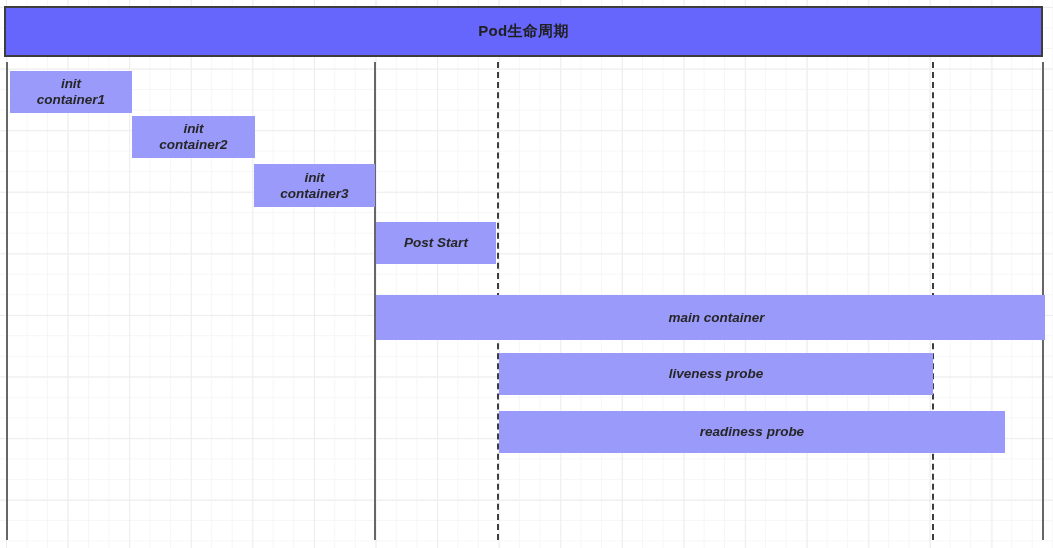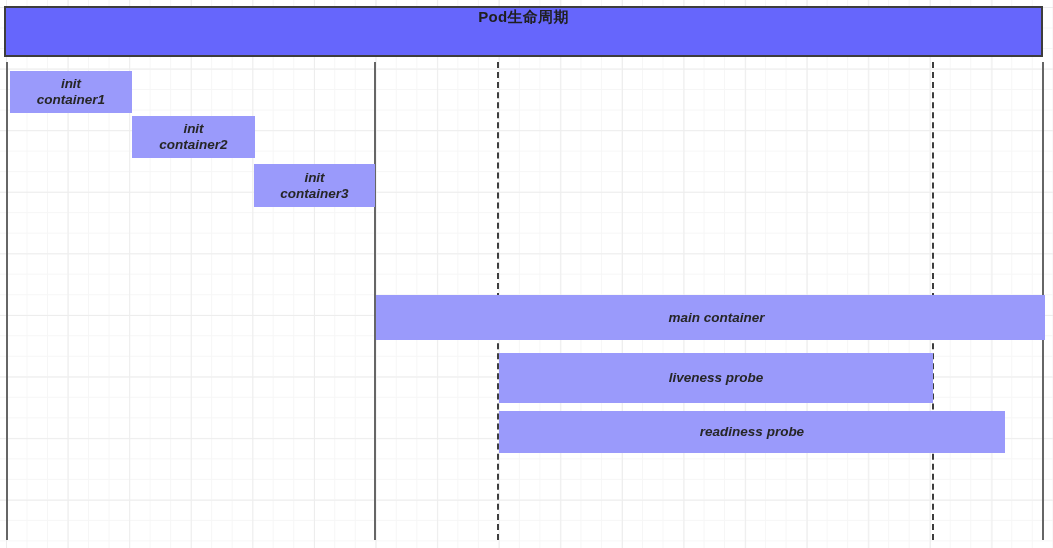--- a/index.html
+++ b/index.html
@@ -40,20 +40,21 @@
   .title-bar {
     position: absolute;
     left: 4px;
     top: 6px;
     width: 1039px;
     height: 51px;
     box-sizing: border-box;
     background: #6666fc;
     border: 2px solid #3d3d3d;
     display: flex;
+    align-items: center;
     justify-content: center;
     color: #1f1f1f;
     font-size: 15px;
     font-weight: bold;
     letter-spacing: 0.3px;
   }
   
   .vrule {
     position: absolute;
     width: 0;
@@ -111,26 +112,29 @@
     </div>
   </div>
 
   <div class="bar two-line" style="left:254px; top:164px; width:121px; height:43px;">
     <div>
       <span>init</span>
       <span>container3</span>
     </div>
   </div>
 
+  <div class="bar" style="left:376px; top:222px; width:120px; height:42px;">
+    <span>Post Start</span>
+  </div>
 
   <div class="bar" style="left:376px; top:295px; width:669px; height:45px;padding-left:12px;">
     <span>main container</span>
   </div>
 
-  <div class="bar" style="left:499px; top:353px; width:434px; height:50px;">
+  <div class="bar" style="left:499px; top:353px; width:434px; height:42px;">
     <span>liveness probe</span>
   </div>
 
   <div class="bar" style="left:499px; top:411px; width:506px; height:42px;">
     <span>readiness probe</span>
   </div>
 
 
 </div>
 

